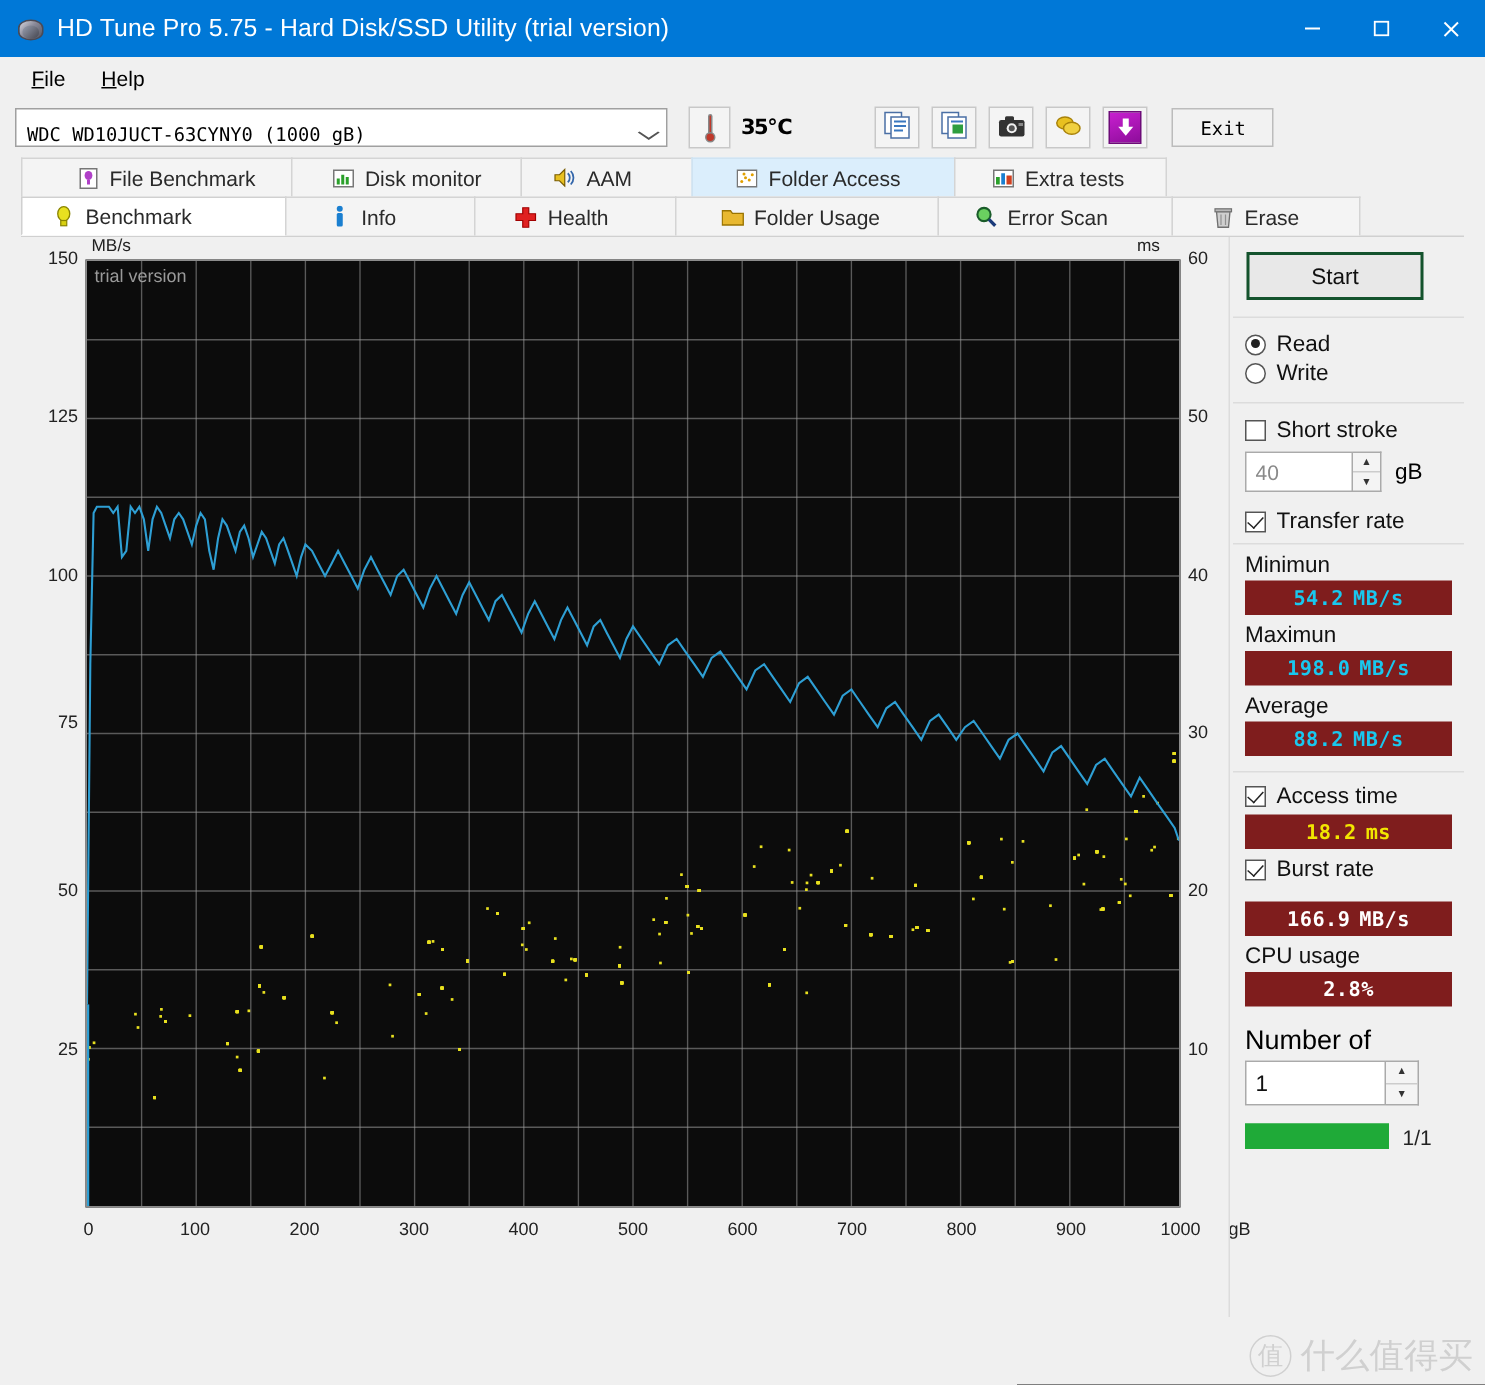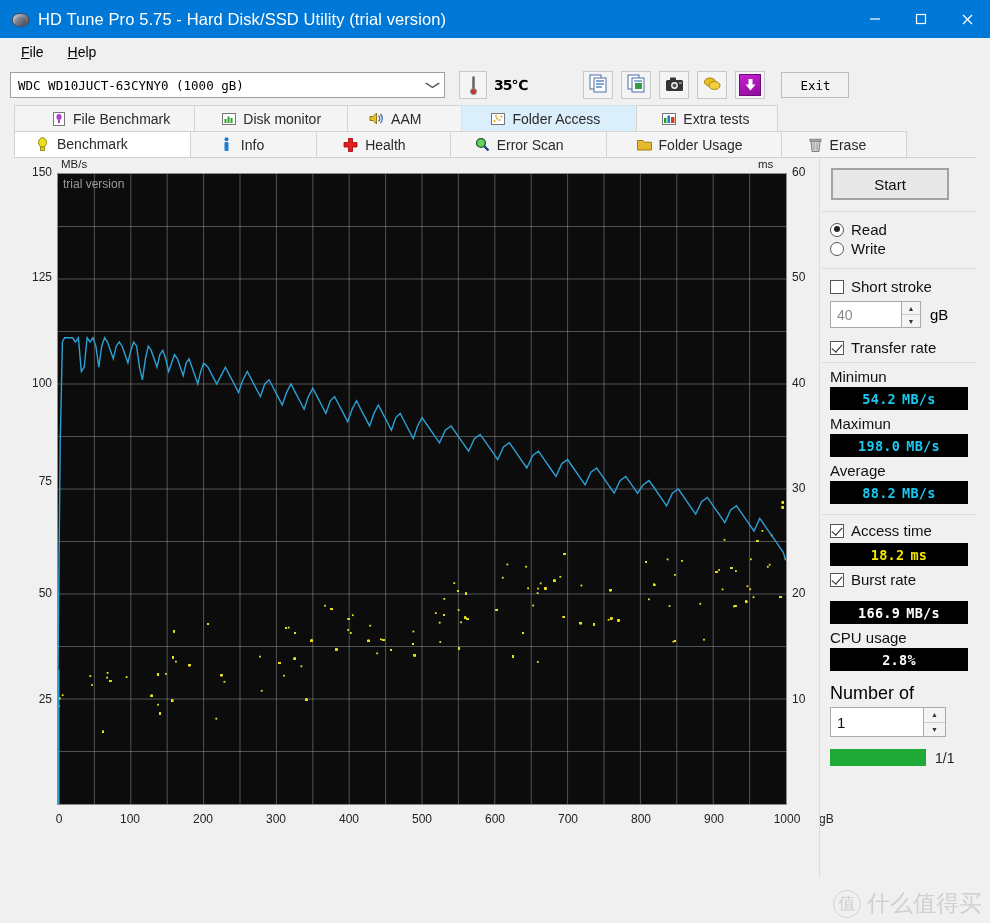--- a/index.html
+++ b/index.html
@@ -30,21 +30,21 @@
   .win-btn{width:46px;height:38px;display:flex;align-items:center;justify-content:center;color:#fff;}
   .win-btn svg{display:block;}
   
   .menubar{height:27px;background:#f0f0f0;display:flex;align-items:center;padding-left:9px;}
   .menu-item{padding:3px 12px;font-size:14px;color:#000;}
   .menu-item u{text-decoration:underline;}
   
   .toolbar{height:40px;display:flex;align-items:center;padding:0 10px;gap:0;}
   .drive-select{
     width:435px;height:26px;background:#fff;border:1px solid #a0a0a0;
-    display:flex;align-items:center;justify-content:space-between;
+    display:flex;align-items:flex-end;justify-content:space-between;
     font-family:"DejaVu Sans Mono", monospace;font-size:12.5px;padding:0 6px 0 7px;
     box-sizing:border-box;
   }
   .chev{color:#444;font-size:11px;transform:scaleX(1.5);}
   .tb-sep{width:14px;}
   .temp-box{
     width:28px;height:28px;border:1px solid #c8c8c8;background:#f4f4f4;
     display:flex;align-items:center;justify-content:center;box-sizing:border-box;
   }
   .thermo{width:7px;height:19px;position:relative;}
@@ -89,41 +89,41 @@
   .unit-left{position:absolute;left:47px;top:0;font-size:11.5px;color:#222;}
   .unit-right{position:absolute;left:744px;top:0;font-size:11.5px;color:#222;}
   .trialwm{position:absolute;left:5px;top:3px;font-size:12px;color:#9a9a9a;}
   .xaxis{position:absolute;left:43px;top:648px;width:730px;height:24px;}
   .xlab{position:absolute;font-size:12px;color:#222;transform:translateX(-50%);top:6px;}
   .xunit{position:absolute;left:762px;top:6px;font-size:12px;color:#222;}
   
   .side{width:176px;margin-left:8px;padding-top:10px;position:relative;}
   .side:before{content:"";position:absolute;left:-3px;top:0;bottom:-60px;width:1px;background:#dcdcdc;}
   .start-btn{
-    width:118px;height:32px;margin:0 auto 0 9px;background:#e8e8e8;border:2px solid #a3a3a3;
+    width:118px;height:32px;margin:0 auto 0 9px;background:#e8e8e8;border:2px solid #14532d;
     display:flex;align-items:center;justify-content:center;font-size:15px;color:#111;box-sizing:border-box;
   }
   .hr{height:1px;background:#dcdcdc;margin:11px 0 9px 0;}
   .radio-row,.check-row{display:flex;align-items:center;gap:7px;margin:2px 0 2px 8px;font-size:15px;color:#111;}
   .radio{width:14px;height:14px;border:1.5px solid #555;border-radius:50%;box-sizing:border-box;position:relative;background:#fff;flex:0 0 14px;}
   .radio.on:after{content:"";position:absolute;left:2.5px;top:2.5px;width:6px;height:6px;border-radius:50%;background:#222;}
   .cbox{width:14px;height:14px;border:1.5px solid #555;box-sizing:border-box;background:#fff;position:relative;flex:0 0 14px;}
   .cbox.on:after{content:"";position:absolute;left:3px;top:0px;width:5px;height:9px;border-right:1.6px solid #222;border-bottom:1.6px solid #222;transform:rotate(42deg);}
   .spin{display:flex;align-items:center;margin:6px 0 0 8px;}
   .spin-field{
     width:72px;height:27px;border:1px solid #aaa;background:#fff;display:flex;align-items:center;
     padding-left:6px;font-size:14px;color:#8a8a8a;box-sizing:border-box;
   }
   .spin-btns{width:19px;height:27px;border:1px solid #aaa;border-left:none;display:flex;flex-direction:column;box-sizing:border-box;background:#f4f4f4;}
   .spin-btns div{flex:1;display:flex;align-items:center;justify-content:center;font-size:7px;color:#333;}
   .spin-btns div:first-child{border-bottom:1px solid #ccc;}
   .spin-unit{margin-left:9px;font-size:15px;}
   .field-label{margin:5px 0 2px 8px;font-size:15px;color:#111;}
   .lcd{
-    width:138px;height:23px;background:#000000;margin:0 0 5px 8px;display:flex;align-items:center;justify-content:center;
+    width:138px;height:23px;background:#7f1d1d;margin:0 0 5px 8px;display:flex;align-items:center;justify-content:center;
     font-family:"DejaVu Sans Mono", monospace;font-size:13.5px;font-weight:bold;letter-spacing:.3px;
   }
   .lcd .u{margin-left:6px;}
   .cyan{color:#19c8ef;}
   .yellow{color:#f2e600;}
   .white{color:#ffffff;}
   .num-label{margin:12px 0 3px 8px;font-size:18px;}
   .spin2{display:flex;align-items:center;margin:0 0 0 8px;}
   .spin2 .spin-field{width:94px;height:30px;color:#111;font-size:15px;}
   .spin2 .spin-btns{height:30px;width:22px;}
@@ -321,36 +321,36 @@
       <span>Info</span>
     </div>
     <div class="tab" style="padding-left:26px;padding-right:44px">
       <span class="ico">
         <svg width="15" height="14" viewBox="0 0 15 14">
             <polygon points="5.5,0.5 9.5,0.5 9.5,4.5 14,4.5 14,9 9.5,9 9.5,13.5 5.5,13.5 5.5,9 1,9 1,4.5 5.5,4.5" fill="#e02020" stroke="#a00000" stroke-width=".8"></polygon>
           </svg>
       </span>
       <span>Health</span>
     </div>
+    <div class="tab" style="padding-left:30px;padding-right:38px">
+      <span class="ico">
+        <svg width="15" height="13" viewBox="0 0 15 13">
+            <path d="M0.5 2.5 L6 2.5 L7.3 4.2 L14.5 4.2 L14.5 12 L0.5 12 Z" fill="#e8b830" stroke="#9a7400" stroke-width=".9"></path>
+          </svg>
+      </span>
+      <span>Folder Usage</span>
+    </div>
     <div class="tab" style="padding-left:24px;padding-right:42px">
       <span class="ico">
         <svg width="15" height="15" viewBox="0 0 15 15">
             <circle cx="6" cy="6" r="4.4" fill="#6ad060" stroke="#1a5c2a" stroke-width="1.4"></circle>
             <line x1="9.3" y1="9.3" x2="13.5" y2="13.5" stroke="#1a3a7a" stroke-width="2.2"></line>
           </svg>
       </span>
       <span>Error Scan</span>
-    </div>
-    <div class="tab" style="padding-left:30px;padding-right:38px">
-      <span class="ico">
-        <svg width="15" height="13" viewBox="0 0 15 13">
-            <path d="M0.5 2.5 L6 2.5 L7.3 4.2 L14.5 4.2 L14.5 12 L0.5 12 Z" fill="#e8b830" stroke="#9a7400" stroke-width=".9"></path>
-          </svg>
-      </span>
-      <span>Folder Usage</span>
     </div>
     <div class="tab" style="padding-left:26px;padding-right:40px">
       <span class="ico">
         <svg width="13" height="14" viewBox="0 0 13 14">
             <path d="M2 3 L11 3 L10 13.5 L3 13.5 Z" fill="#cfcfcf" stroke="#707070" stroke-width=".9"></path>
             <rect x="1" y="1.2" width="11" height="2" fill="#b8b8b8" stroke="#707070" stroke-width=".8"></rect>
             <line x1="5" y1="5" x2="5" y2="12" stroke="#909090" stroke-width=".8"></line>
             <line x1="8" y1="5" x2="8" y2="12" stroke="#909090" stroke-width=".8"></line>
           </svg>
       </span>

